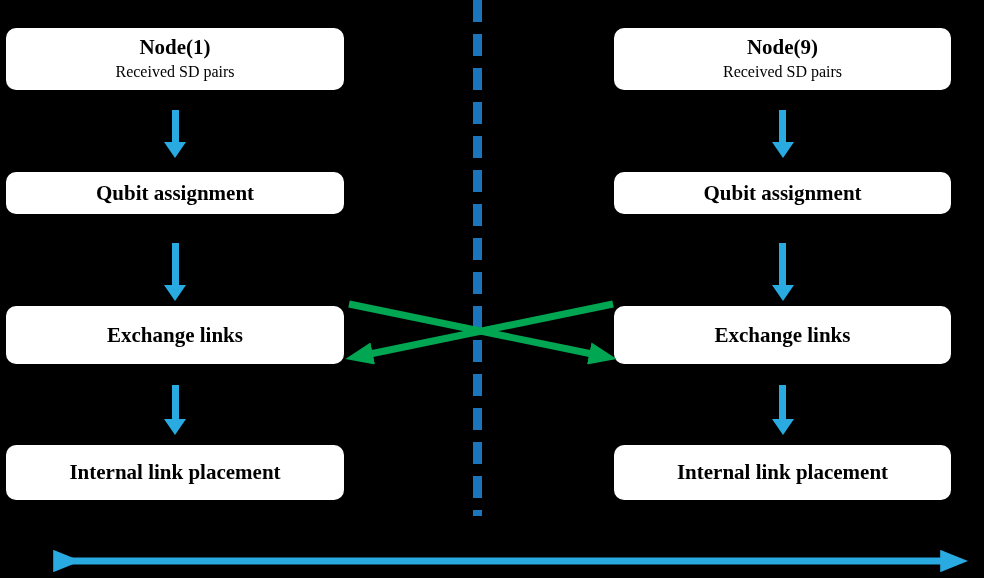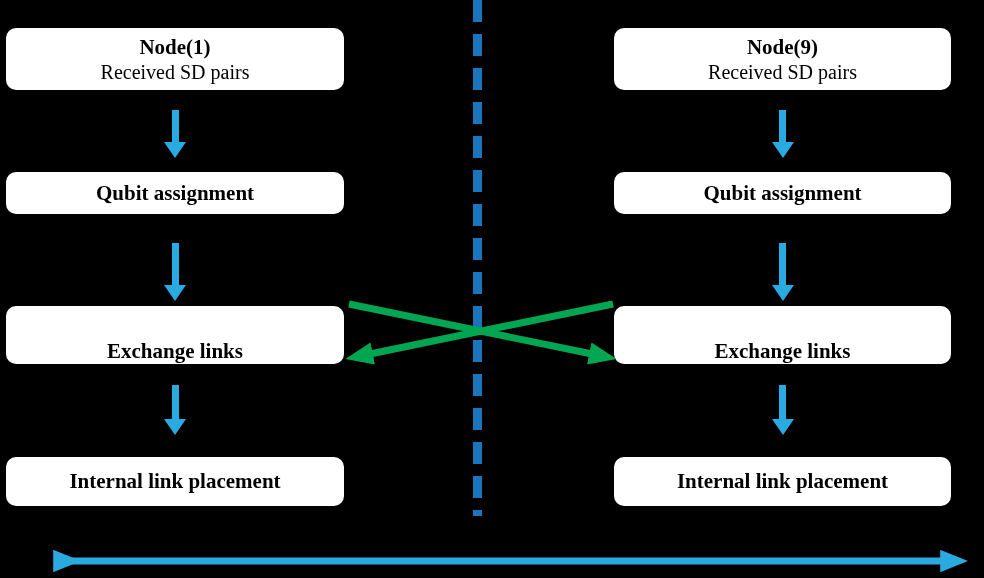--- a/index.html
+++ b/index.html
@@ -35,25 +35,25 @@
     color: var(--box-text);
     border-radius: 10px;
     display: flex;
     flex-direction: column;
     align-items: center;
     justify-content: center;
     text-align: center;
   }
   .row-header { top: 28px;  height: 62px; }
   .row-step1  { top: 172px; height: 42px; }
-  .row-step2  { top: 306px; height: 58px; justify-content: flex-end; }
-  .row-step3  { top: 457px; height: 49px; }
+  .row-step2  { top: 306px; height: 58px; }
+  .row-step3  { top: 445px; height: 55px; }
 
   .box-title    { font-weight: bold; font-size: 21px; line-height: 26px; }
-  .box-subtitle { font-size: 20px; line-height: 24px; }
+  .box-subtitle { font-size: 16px; line-height: 24px; }
   .step-label   { font-weight: bold; font-size: 21px; }
 
   
   .arrow-down {
     position: absolute;
     left: 50%;
     transform: translateX(-50%);
     display: flex;
     flex-direction: column;
     align-items: center;

